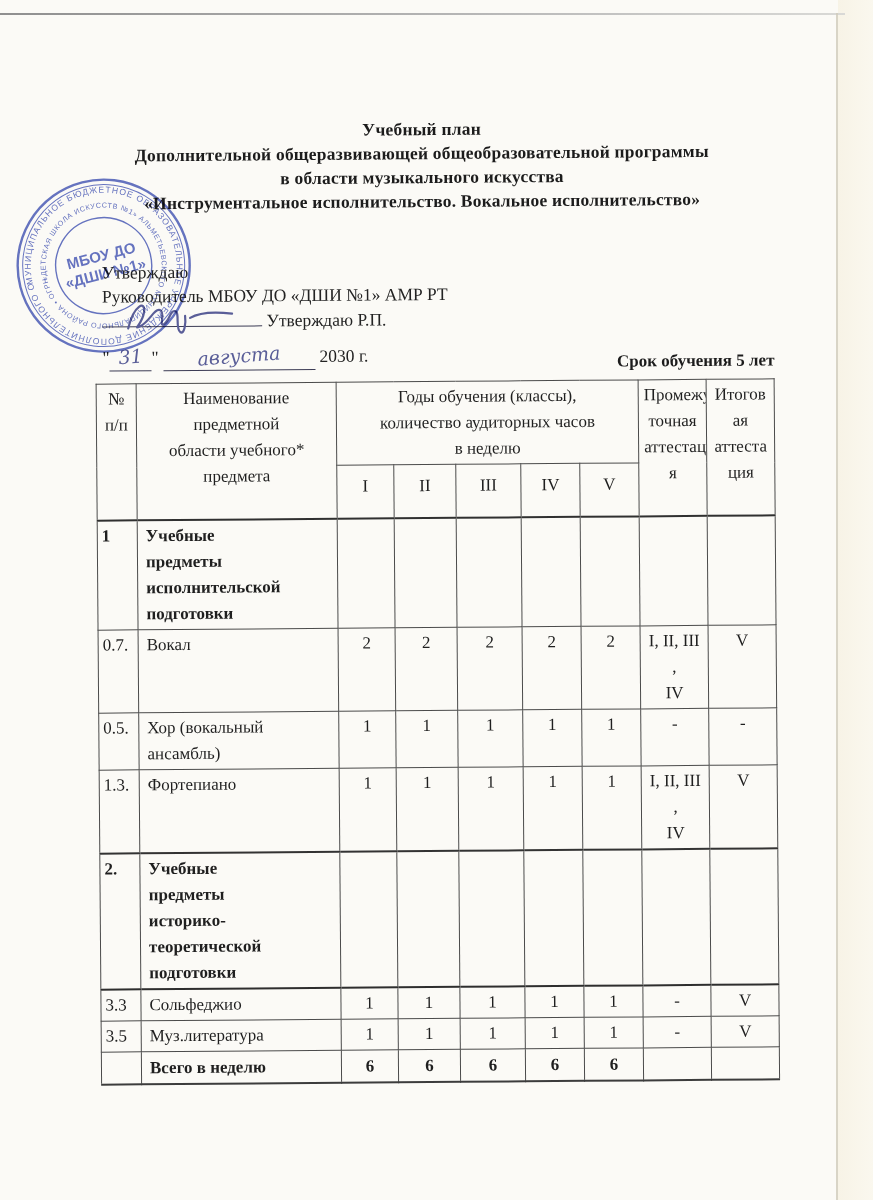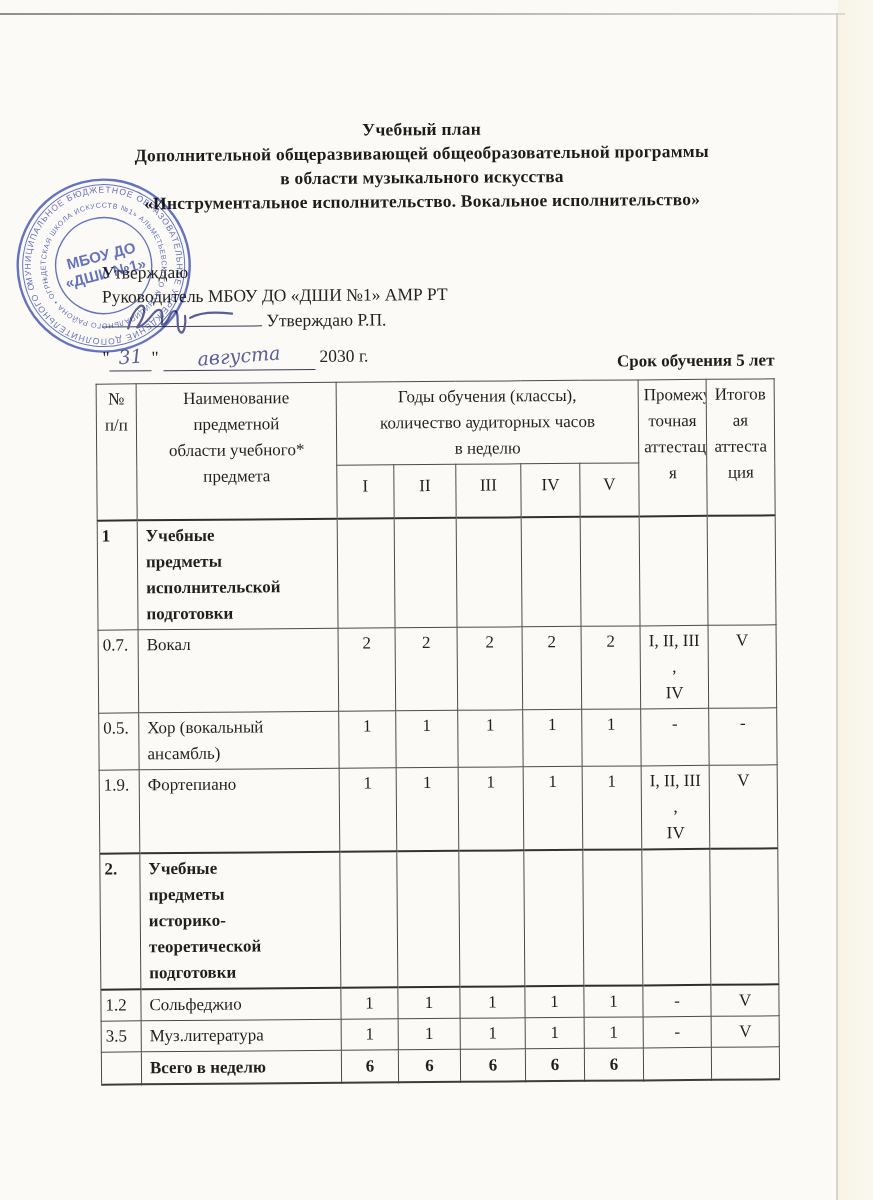--- a/index.html
+++ b/index.html
@@ -193,21 +193,21 @@
 ансамбль)</td>
     <td>1</td>
     <td>1</td>
     <td>1</td>
     <td>1</td>
     <td>1</td>
     <td>-</td>
     <td>-</td>
   </tr>
         <tr>
-    <td class="num">1.9.</td>
+    <td class="num">1.3.</td>
     <td class="name">Фортепиано</td>
     <td>1</td>
     <td>1</td>
     <td>1</td>
     <td>1</td>
     <td>1</td>
     <td>I, II, III ,
 IV</td>
     <td>V</td>
   </tr>
@@ -220,21 +220,21 @@
 подготовки</td>
     <td></td>
     <td></td>
     <td></td>
     <td></td>
     <td></td>
     <td></td>
     <td></td>
   </tr>
         <tr>
-    <td class="num">1.2</td>
+    <td class="num">3.3</td>
     <td class="name">Сольфеджио</td>
     <td>1</td>
     <td>1</td>
     <td>1</td>
     <td>1</td>
     <td>1</td>
     <td>-</td>
     <td>V</td>
   </tr>
         <tr>

